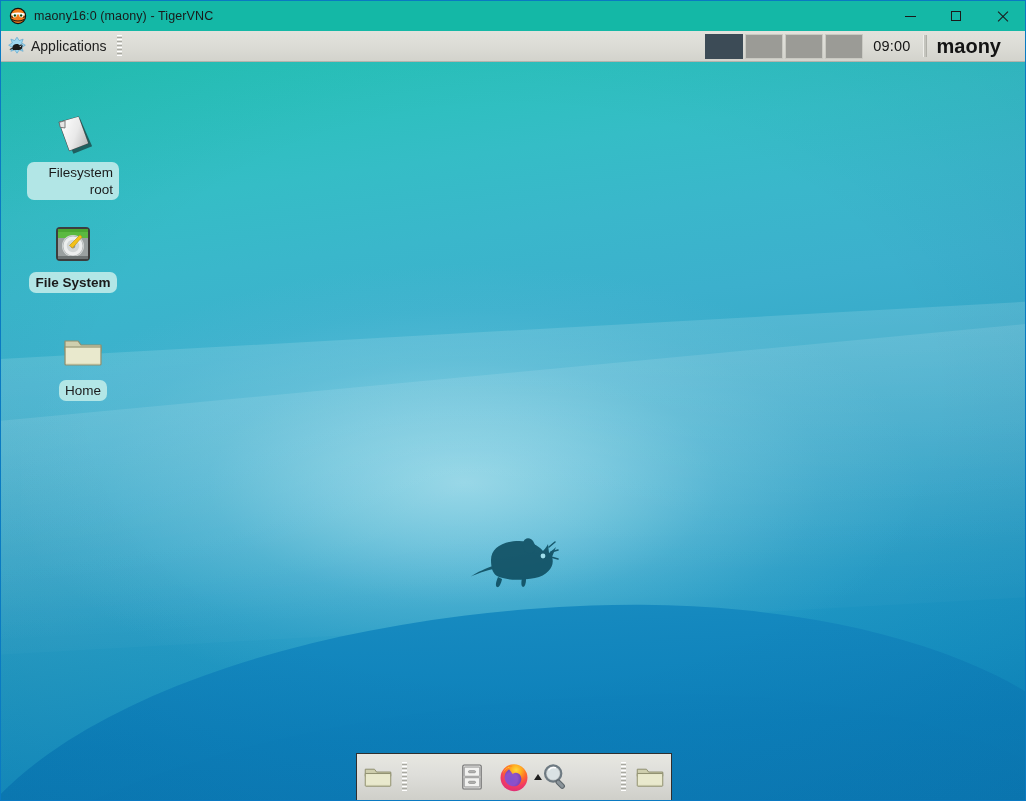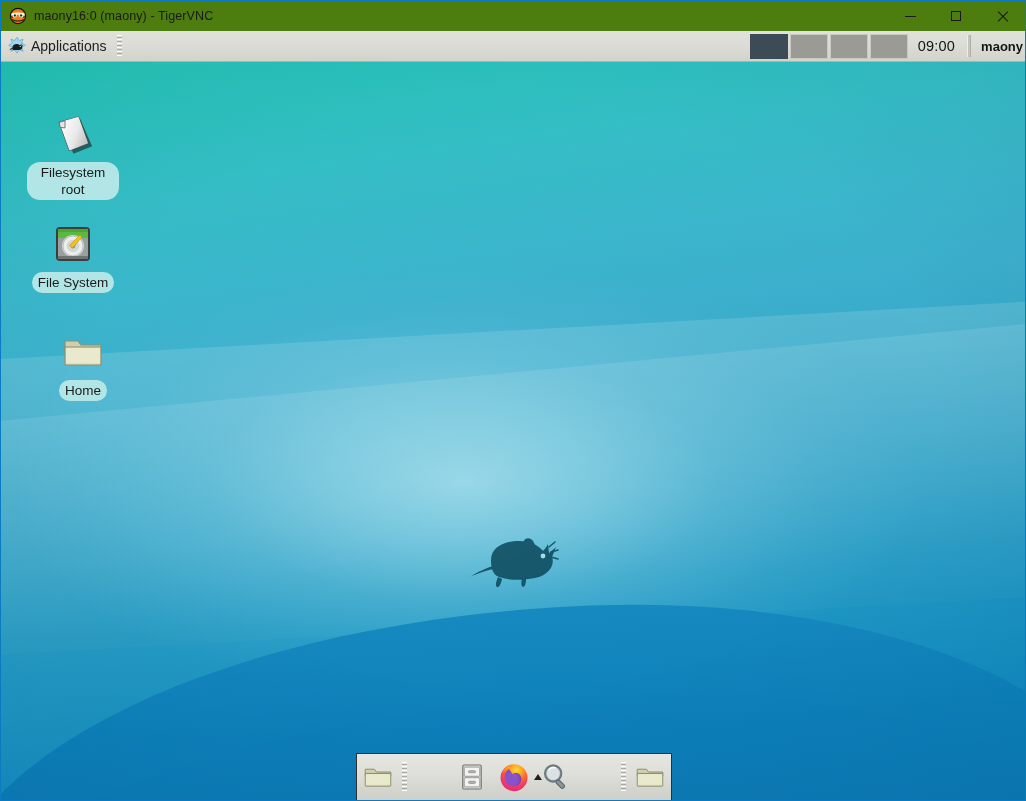--- a/index.html
+++ b/index.html
@@ -25,21 +25,21 @@
     border: 1px solid #0a7ac2;
     box-sizing: border-box;
     display: flex;
     flex-direction: column;
   }
 
   
   .titlebar {
     height: 30px;
     min-height: 30px;
-    background: #4d7c0f;
+    background: #14b8a6;
     display: flex;
     align-items: center;
     position: relative;
     user-select: none;
   }
   .titlebar-icon {
     width: 18px;
     height: 18px;
     margin-left: 8px;
     margin-right: 7px;
@@ -168,24 +168,24 @@
   .panel-sep {
     width: 4px;
     height: 22px;
     background: #c4c4bd;
     border-left: 1px solid #efefea;
     border-right: 1px solid #b0b0a9;
     box-sizing: border-box;
     margin: 0 2px;
   }
   .panel-user {
-    font-size: 13px;
+    font-size: 20px;
     color: #141414;
     font-weight: 600;
-    padding: 0 2px 0 8px;
+    padding: 0 24px 0 8px;
     cursor: default;
   }
 
   
   .desktop {
     position: absolute;
     left: 0; top: 31px;
     right: 0; bottom: 0;
     overflow: hidden;
   }
@@ -287,23 +287,23 @@
   .desk-icon-img {
     width: 48px;
     height: 48px;
     position: relative;
     margin-bottom: 4px;
   }
   .desk-icon-label {
     font-size: 13.5px;
     color: #1b1b1b;
     background: #b2e6e6;
-    border-radius: 13px;
+    border-radius: 7px;
     padding: 2px 6px;
-    text-align: center;
+    text-align: right;
     line-height: 17px;
     max-width: 86px;
   }
 
   
   .dock {
     position: absolute;
     left: 355px;
     bottom: 0;
     width: 316px;
@@ -460,21 +460,21 @@
                 <stop offset="0%" stop-color="#ffffff"></stop>
                 <stop offset="55%" stop-color="#e9e9e9"></stop>
                 <stop offset="100%" stop-color="#b9b9b9"></stop>
               </linearGradient>
             </defs>
           </svg>
         </div>
         <div class="desk-icon-label">Filesystem root</div>
       </div>
 
-      <div class="desk-icon" style="left:26px; top:158px;">
+      <div class="desk-icon" style="left:26px; top:158px;font-weight:bold;">
         <div class="desk-icon-img">
           <svg width="48" height="48" viewBox="0 0 48 48">
             <rect x="7" y="7" width="34" height="34" rx="4" fill="#3d3d3d"></rect>
             <rect x="9" y="9" width="30" height="30" rx="3" fill="#9aa0a0"></rect>
             <path d="M9 9 h30 v9 h-30 z" fill="#4aa832"></path>
             <path d="M9 12 h30 v6 h-30 z" fill="#63c146" opacity="0.7"></path>
             <circle cx="24" cy="26" r="11" fill="#d7dada"></circle>
             <circle cx="24" cy="26" r="10" fill="#eceeee" stroke="#b0b5b5" stroke-width="0.8"></circle>
             <circle cx="24" cy="26" r="6.2" fill="#d2d6d6"></circle>
             <circle cx="24" cy="26" r="2.4" fill="#8f9696"></circle>

